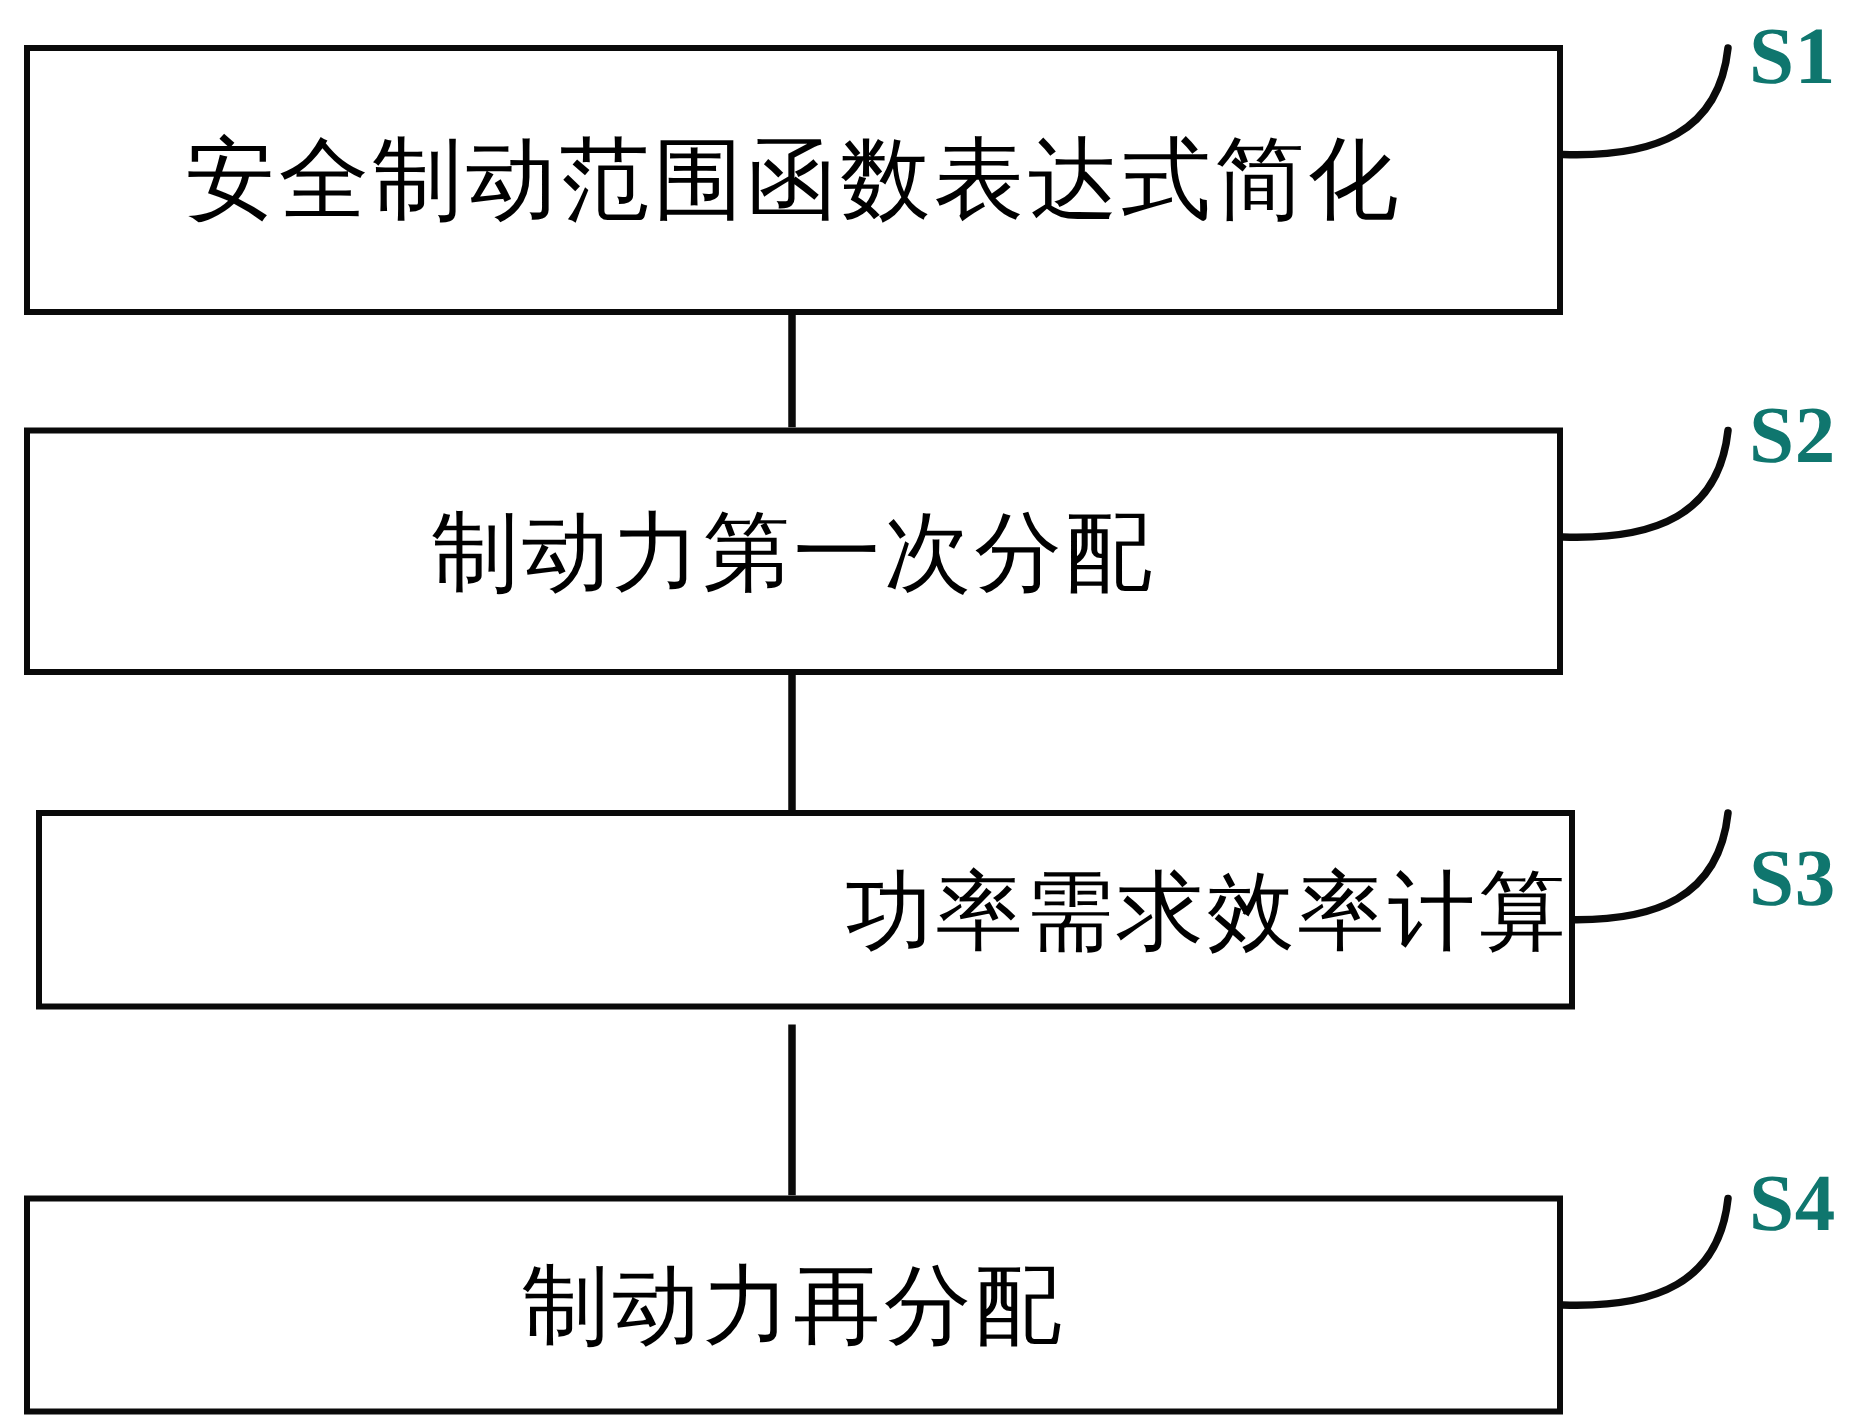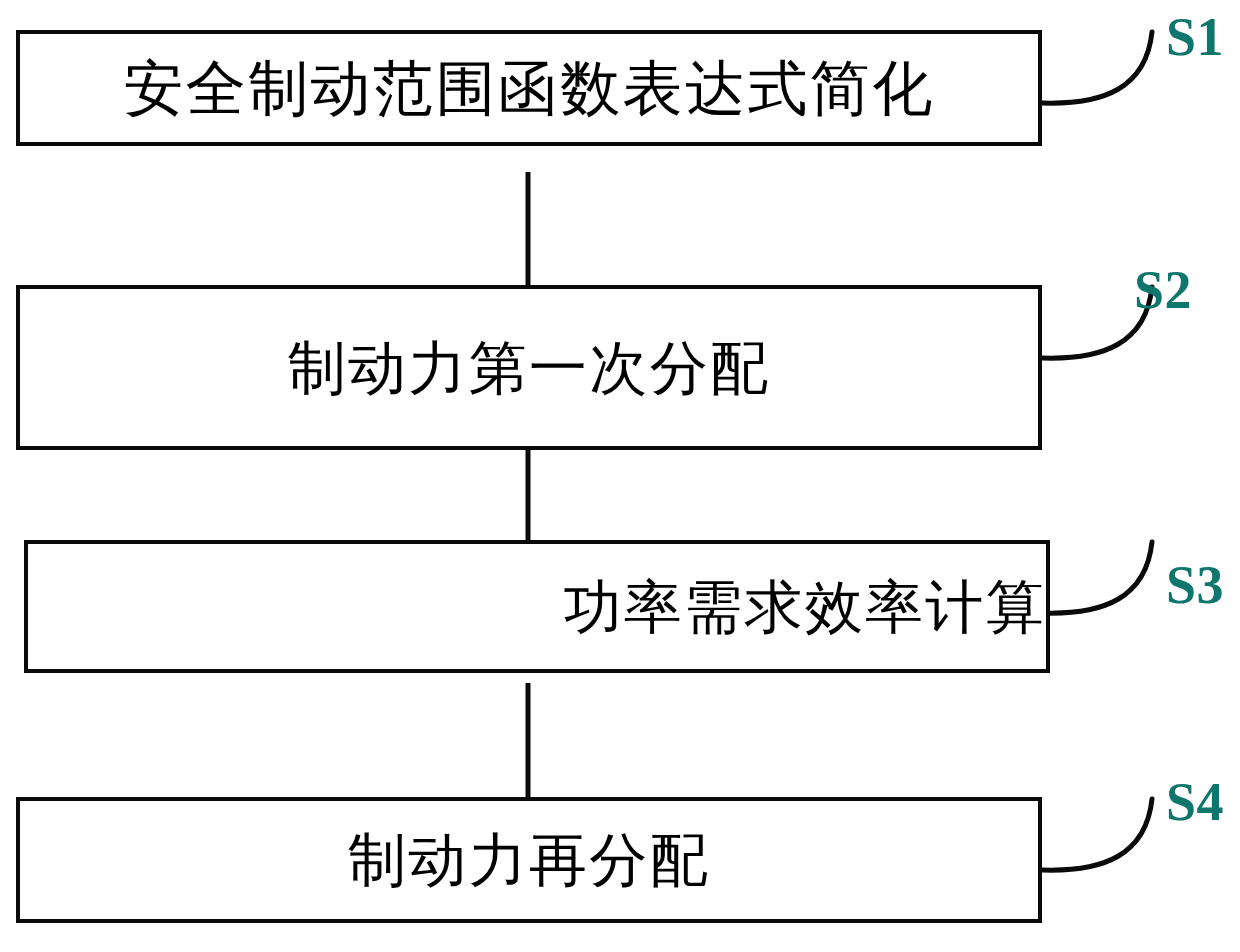--- a/index.html
+++ b/index.html
@@ -77,35 +77,35 @@
     <g id="leaders-group">
         <path d="M 1042 103 C 1104 105, 1146 88, 1152 32" fill="none" stroke="#0a0a0a" stroke-width="5" stroke-linecap="round"></path>
         <path d="M 1042 358 C 1104 360, 1146 343, 1152 287" fill="none" stroke="#0a0a0a" stroke-width="5" stroke-linecap="round"></path>
         <path d="M 1042 613 C 1104 615, 1146 598, 1152 542" fill="none" stroke="#0a0a0a" stroke-width="5" stroke-linecap="round"></path>
         <path d="M 1042 870 C 1104 872, 1146 855, 1152 799" fill="none" stroke="#0a0a0a" stroke-width="5" stroke-linecap="round"></path>
       </g>
   </svg>
 
   <div class="overlay-layer">
 
-    <div class="process-box" style="left:16px; top:30px; width:1026px; height:116px;">
+    <div class="process-box" style="left:16px; top:30px; width:1026px; height:180px;">
       <span class="box-label size-lg">安全制动范围函数表达式简化</span>
     </div>
 
     <div class="process-box" style="left:16px; top:285px; width:1026px; height:165px;">
       <span class="box-label size-md">制动力第一次分配</span>
     </div>
 
     <div class="process-box" style="left:24px; top:540px; width:1026px; height:133px;justify-content:flex-end;">
       <span class="box-label size-md">功率需求效率计算</span>
     </div>
 
-    <div class="process-box" style="left:16px; top:797px; width:1026px; height:126px;">
+    <div class="process-box" style="left:16px; top:797px; width:1026px; height:146px;">
       <span class="box-label size-md">制动力再分配</span>
     </div>
 
     <div class="step-tag" style="left:1166px; top:10px;">S1</div>
-    <div class="step-tag" style="left:1134px; top:263px;">S2</div>
+    <div class="step-tag" style="left:1166px; top:263px;">S2</div>
     <div class="step-tag" style="left:1166px; top:518px;margin-top:40px;">S3</div>
     <div class="step-tag" style="left:1166px; top:775px;">S4</div>
 
   </div>
 </div>
 
 </body></html>

